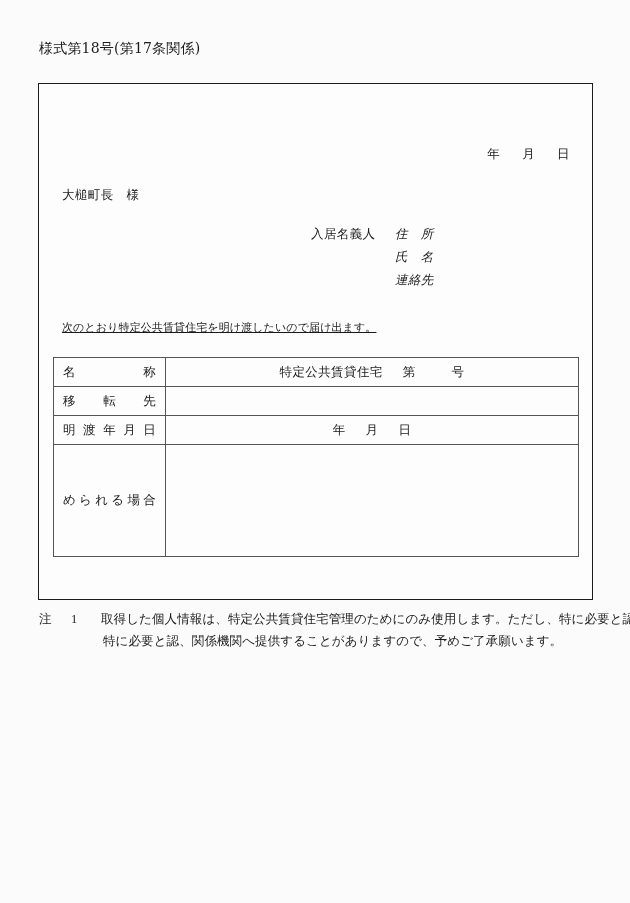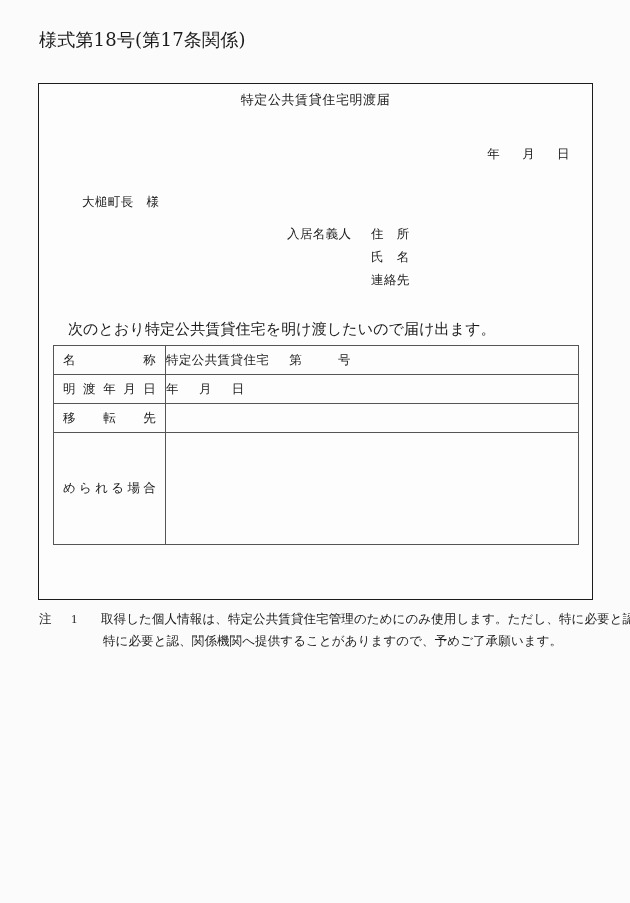--- a/index.html
+++ b/index.html
@@ -19,22 +19,22 @@
 
   .page {
     position: absolute;
     inset: 0;
   }
 
   
   .form-number {
     position: absolute;
     left: 39px;
-    top: 28px;
-    font-size: 18px;
+    top: 40px;
+    font-size: 14px;
     letter-spacing: 0.2px;
     white-space: nowrap;
   }
 
   
   .doc-box {
     position: absolute;
     left: 38px;
     top: 83px;
     width: 555px;
@@ -60,64 +60,66 @@
     top: 62px;
     font-size: 12.5px;
     letter-spacing: 0.4px;
     white-space: nowrap;
   }
   .date-line .sp { display: inline-block; width: 22px; }
 
   .addressee {
     position: absolute;
     left: 23px;
-    top: 110px;
-    font-size: 12.5px;
-    letter-spacing: 0.4px;
-    white-space: nowrap;
-    margin-left: 20px;
+    top: 103px;
+    font-size: 12.5px;
+    letter-spacing: 0.4px;
+    white-space: nowrap;
   }
   .addressee .gap { display: inline-block; width: 13px; }
 
   
   .applicant {
     position: absolute;
     left: 248px;
     top: 142px;
     font-size: 12.5px;
     letter-spacing: 0.4px;
   }
   .applicant-row {
     display: flex;
     align-items: baseline;
     height: 23px;
     white-space: nowrap;
   }
   .applicant-label {
     width: 84px;
     flex: 0 0 84px;
+    margin-left: 24px;
   }
   .applicant-field {
     letter-spacing: 0.4px;
+    font-style: italic;
   }
 
   .statement {
     position: absolute;
-    left: 29px;
+    left: 23px;
     top: 236px;
-    font-size: 15px;
+    font-size: 11px;
     letter-spacing: 0.1px;
     white-space: nowrap;
+    text-decoration: underline;
   }
 
   
   .form-table {
     position: absolute;
     left: 14px;
-    top: 261px;
+    top: 273px;
     width: 526px;
     border-collapse: collapse;
     table-layout: fixed;
   }
   .form-table td {
     border: 1px solid #555555;
     font-size: 12.5px;
     padding: 0;
     vertical-align: middle;
   }
@@ -127,20 +129,21 @@
     text-align: center;
   }
   .cell-label .spread {
     display: block;
     padding: 0 9px;
     text-align: justify;
     text-align-last: justify;
     letter-spacing: 0.2px;
   }
   .cell-value {
+    text-align: center;
     letter-spacing: 0.4px;
     white-space: nowrap;
   }
   .cell-value .sp { display: inline-block; width: 20px; }
   .cell-value .sp-wide { display: inline-block; width: 36px; }
   .row-tall .cell-label { height: 111px; }
   .cell-blank { }
 
   
   .note {
@@ -160,21 +163,20 @@
 </style>
 </head>
 <body>
 
 <div class="page">
 
   <div class="form-number">様式第18号(第17条関係)</div>
 
   <div class="doc-box">
 
-    <div class="doc-title">特定公共賃貸住宅明渡届</div>
 
     <div class="date-line">
       <span>年</span><span class="sp"></span><span>月</span><span class="sp"></span><span>日</span>
     </div>
 
     <div class="addressee">
       <span>大槌町長</span><span class="gap"></span><span>様</span>
     </div>
 
     <div class="applicant">
@@ -199,31 +201,31 @@
         <tr>
           <td class="cell-label">
             <span class="spread">名称</span>
           </td>
           <td class="cell-value">
             <span>特定公共賃貸住宅</span><span class="sp"></span><span>第</span><span class="sp-wide"></span><span>号</span>
           </td>
         </tr>
         <tr>
           <td class="cell-label">
+            <span class="spread">移転先</span>
+          </td>
+          <td class="cell-value cell-blank"></td>
+        </tr>
+        <tr>
+          <td class="cell-label">
             <span class="spread">明渡年月日</span>
           </td>
           <td class="cell-value">
             <span>年</span><span class="sp"></span><span>月</span><span class="sp"></span><span>日</span>
           </td>
-        </tr>
-        <tr>
-          <td class="cell-label">
-            <span class="spread">移転先</span>
-          </td>
-          <td class="cell-value cell-blank"></td>
         </tr>
         <tr class="row-tall">
           <td class="cell-label">
             <span class="spread">められる場合</span>
           </td>
           <td class="cell-value cell-blank"></td>
         </tr>
       </tbody>
     </table>
 

